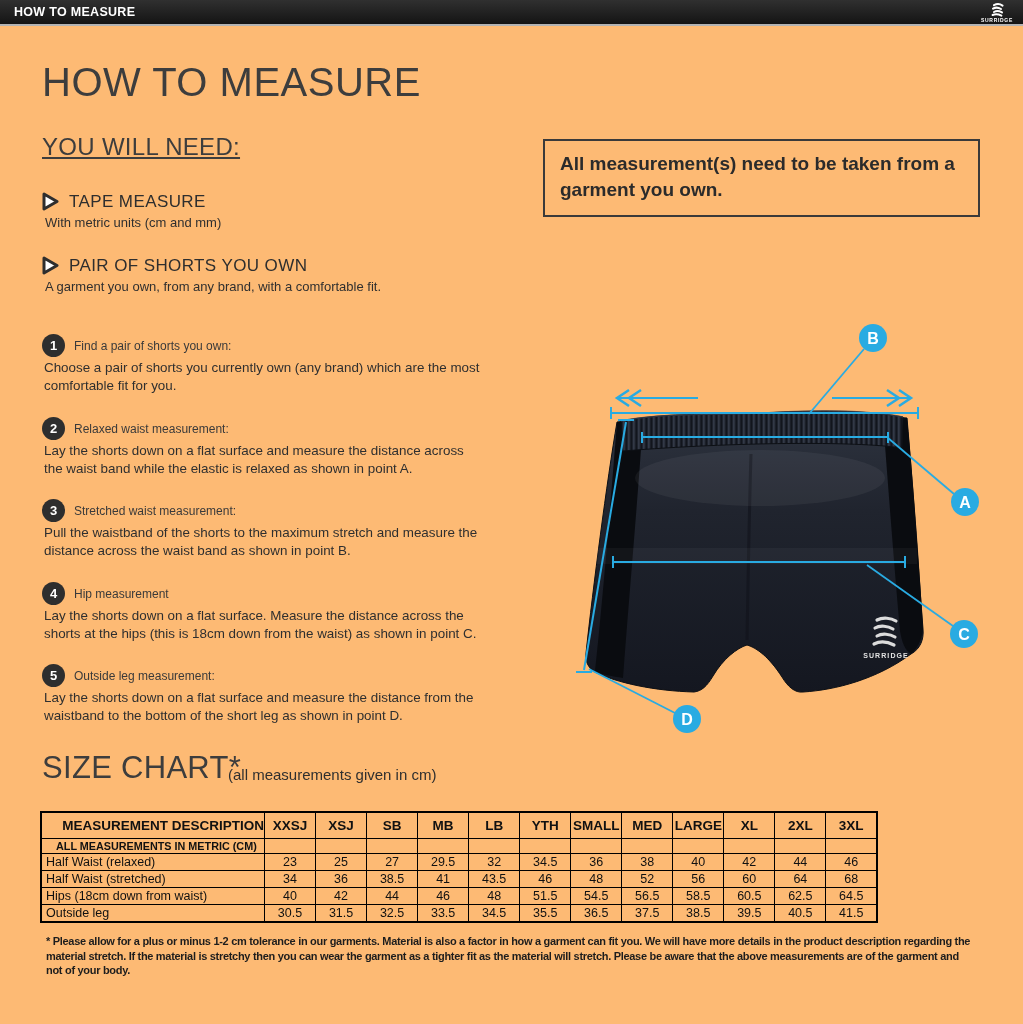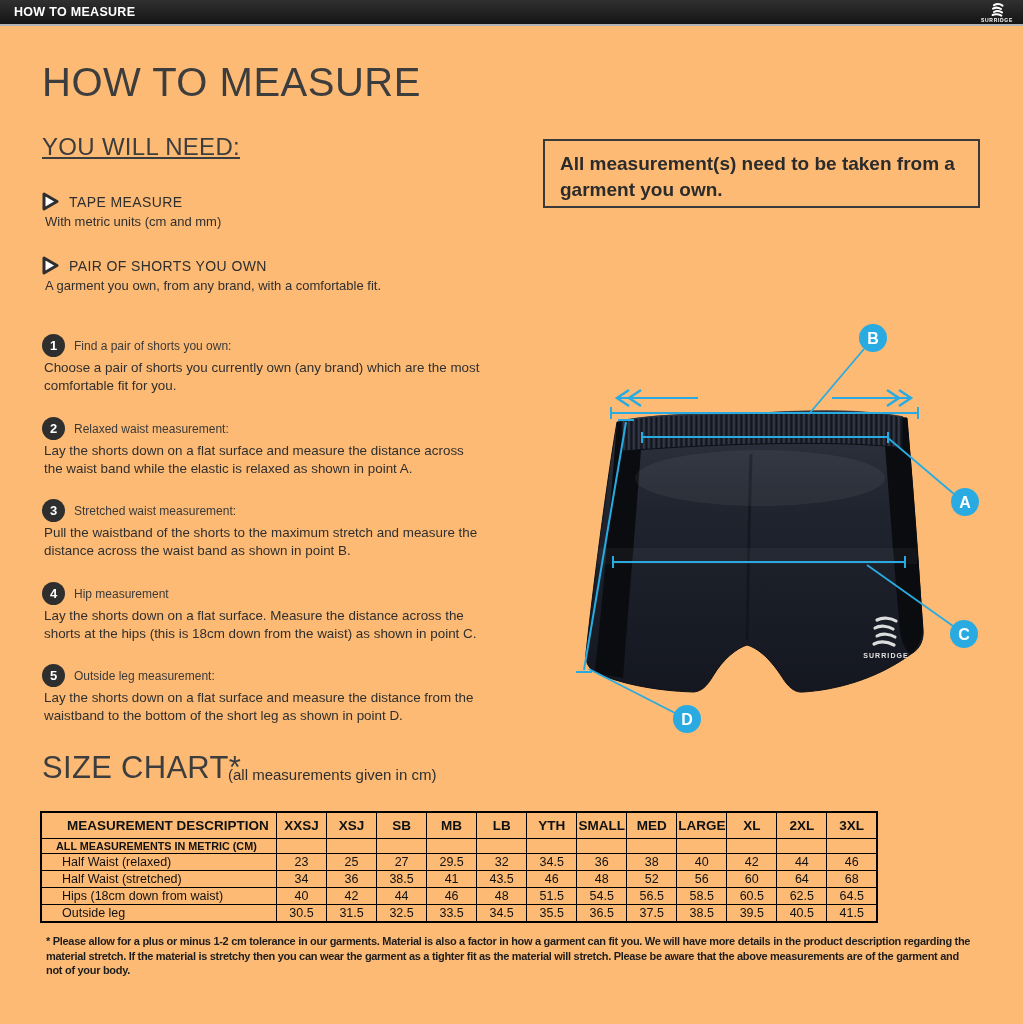--- a/index.html
+++ b/index.html
@@ -16,48 +16,48 @@
   .topbar-logo .logo-text{color:#fff;font-size:5px;letter-spacing:.7px;font-weight:bold;margin-top:1px;}
 
   .page-title{position:absolute;left:42px;top:60px;margin:0;font-size:40px;font-weight:400;
     color:#3d3d3d;letter-spacing:.5px;}
 
   .ywn-heading{position:absolute;left:42px;top:133px;font-size:24px;color:#3d3d3d;letter-spacing:.3px;text-decoration:underline;}
 
   .need-item{position:absolute;left:42px;}
   .need-item.n0{top:192px;}
   .need-item.n1{top:256px;}
-  .need-head{display:flex;align-items:center;gap:10px;font-size:14px;color:#2e2e2e;letter-spacing:.4px;}
+  .need-head{display:flex;gap:10px;font-size:17px;color:#2e2e2e;letter-spacing:.4px;}
   .need-sub{font-size:13px;color:#2f2f2f;margin:3px 0 0 3px;}
 
-  .note-box{position:absolute;left:543px;top:139px;width:437px;height:69px;
+  .note-box{position:absolute;left:543px;top:139px;width:437px;height:78px;
     border:2px solid #3a3a3a;box-sizing:border-box;padding:10px 15px;
     font-size:19px;font-weight:bold;color:#2b2b2b;line-height:1.38;}
 
   .step{position:absolute;left:42px;width:455px;}
   .step.s0{top:334px;} .step.s1{top:417px;} .step.s2{top:499px;} .step.s3{top:582px;} .step.s4{top:664px;}
   .step-head{display:flex;align-items:center;gap:9px;}
   .step-num{width:23px;height:23px;border-radius:50%;background:#2e2e2e;color:#fff;
     font-size:13px;font-weight:bold;display:flex;align-items:center;justify-content:center;flex:0 0 23px;}
   .step-title{font-size:12px;color:#3a3a3a;}
   .step-body{margin:2px 0 0 2px;font-size:13.4px;line-height:1.32;color:#2f2f2f;width:442px;}
 
   .figure{position:absolute;left:555px;top:298px;width:460px;height:446px;}
 
   .sc-heading{position:absolute;left:42px;top:750px;font-size:31px;color:#3d3d3d;letter-spacing:.3px;}
   .sc-sub{position:absolute;left:228px;top:766px;font-size:15px;color:#2f2f2f;}
 
   table.size-table{position:absolute;left:40px;top:811px;width:838px;border-collapse:collapse;
     font-size:12.5px;color:#111;border:2px solid #000;table-layout:fixed;}
   .size-table th,.size-table td{border:1px solid #000;padding:0;}
   .size-table th{font-size:13.5px;font-weight:bold;height:25px;text-align:center;}
-  .size-table th.desc{text-align:center;padding-left:18px;width:216px;}
+  .size-table th.desc{text-align:right;padding-left:6px;width:216px;}
   .size-table tr.metric-row td{height:14px;font-size:10.8px;font-weight:bold;text-align:left;padding-left:14px;}
   .size-table tr.data-row td{height:16px;text-align:center;}
-  .size-table tr.data-row td.lbl{text-align:left;padding-left:20px;}
+  .size-table tr.data-row td.lbl{text-align:left;padding-left:4px;}
 
   .footnote{position:absolute;left:46px;top:934px;width:930px;font-size:11px;font-weight:bold;
     color:#1d1d1d;line-height:1.33;letter-spacing:-.3px;}
 </style>
 </head>
 <body>
 
 <div class="page">
 
   <div class="topbar">

